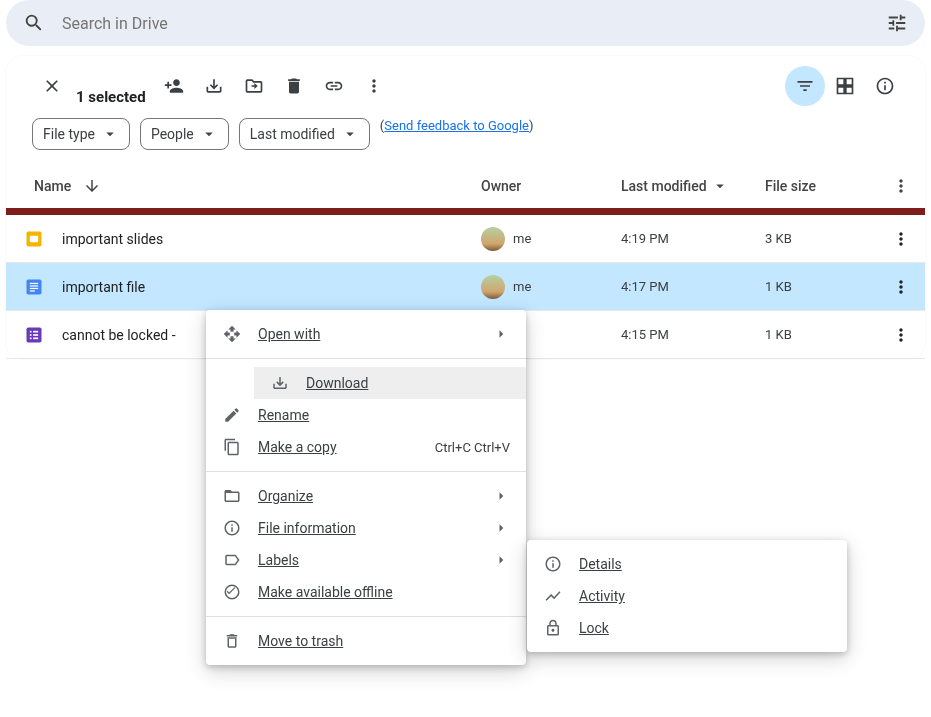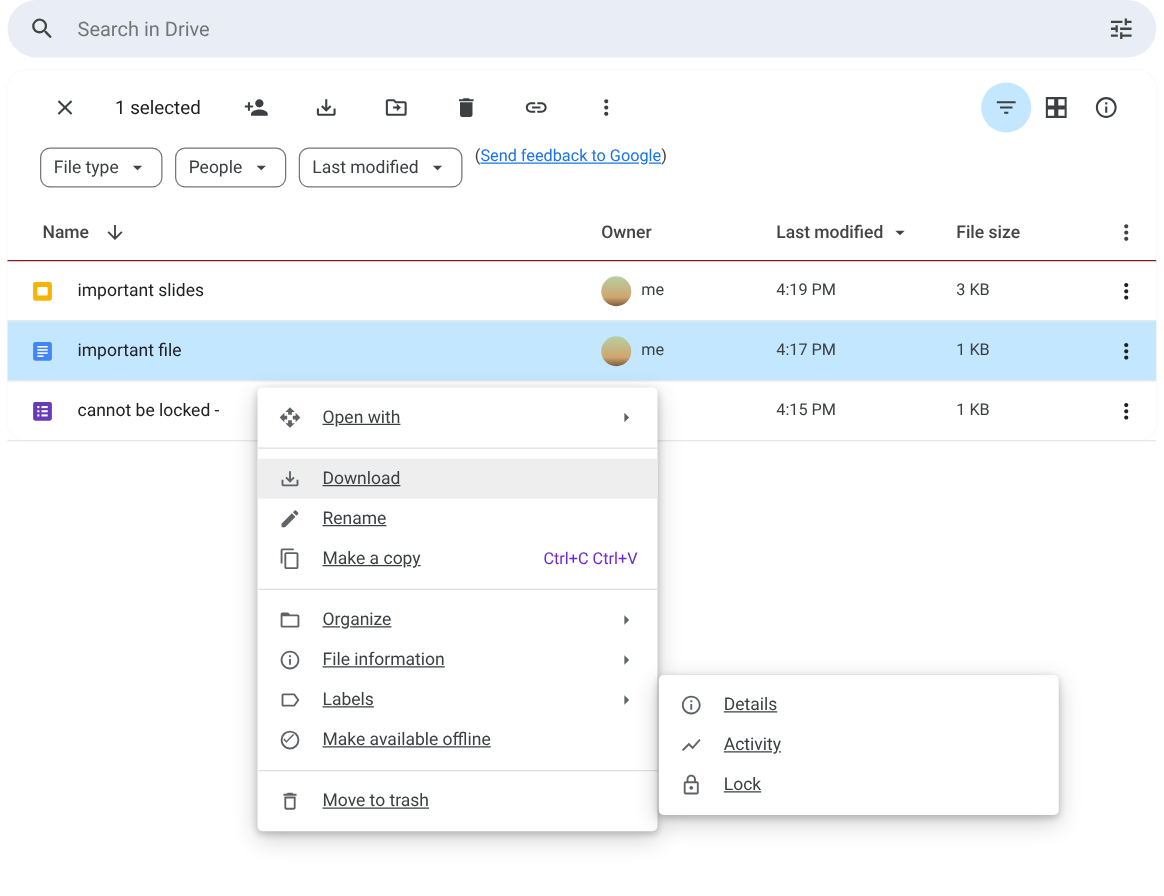--- a/index.html
+++ b/index.html
@@ -8,54 +8,54 @@
     .search-bar { margin: 0 6px 0 6px; height: 46px; background: #e9eef6; border-radius: 24px; display: flex; align-items: center; padding: 0 8px; }
     .search-bar .search-icon { width: 40px; height: 40px; display: flex; align-items: center; justify-content: center; color: #444; }
     .search-bar input { flex: 1; border: none; background: transparent; font-size: 16px; color: #5f6368; outline: none; padding: 0 8px; }
     .search-bar .tune-icon { width: 40px; height: 40px; display: flex; align-items: center; justify-content: center; color: #444; }
 
     .panel { margin: 10px 6px 6px 6px; background: #fff; border-radius: 16px; box-shadow: 0 0 0 1px rgba(0,0,0,0.02); overflow: visible; }
 
     .toolbar { display: flex; align-items: center; padding: 10px 20px 4px 26px; }
     .icon-btn { width: 40px; height: 40px; display: flex; align-items: center; justify-content: center; border-radius: 50%; color: #3c4043; background: transparent; }
     .icon-btn svg { width: 20px; height: 20px; }
-    .toolbar-left { display: flex; align-items: center; gap: 16px; }
+    .toolbar-left { display: flex; align-items: flex-end; gap: 0; font-weight: bold; }
     .selected-text { font-size: 15px; margin: 0 8px 0 4px; color: #202124; }
     .toolbar-gap { flex: 1; }
     .filter-active { background: #c2e7ff; }
     
     .chips { display: flex; align-items: flex-start; gap: 10px; padding: 8px 20px 14px 26px; }
     .chip { display: inline-flex; align-items: center; gap: 6px; border: 1px solid #747775; border-radius: 8px; padding: 6px 10px; font-size: 14px; color: #3c4043; background: #fff; }
     .chip svg { width: 18px; height: 18px; color: #444; }
     .feedback { font-size: 13px; color: #3c4043; }
     .feedback a { color: #1a73e8; text-decoration: underline; }
 
     .table-header, .row { display: grid; grid-template-columns: 56px 1fr 140px 144px 112px 48px; align-items: center; }
-    .table-header { padding: 10px 0; border-bottom: 1px solid #7f1d1d; color: #444; font-size: 14px; font-weight: 500; }
+    .table-header { padding: 10px 0; border-bottom: 7px solid #7f1d1d; color: #444; font-size: 14px; font-weight: 500; }
     .th-name { grid-column: 1 / span 2; display: flex; align-items: center; gap: 12px; padding-left: 28px; }
     .th-sort-icon { width: 18px; height: 18px; display: inline-flex; }
     .th-lastmod { display: flex; align-items: center; gap: 4px; }
 
     .rows { display: flex; flex-direction: column; }
     .row { height: 48px; border-bottom: 1px solid #e8e8e8; padding-left: 0; }
     .row.selected { background: #c2e7ff; }
     .row .file-icon { display: flex; justify-content: center; }
     .row .file-name { font-size: 14px; color: #202124; }
     .owner-cell { display: flex; align-items: center; gap: 8px; }
     .avatar { width: 24px; height: 24px; border-radius: 50%; background: linear-gradient(180deg, #b5d0a3 0%, #d0a56e 70%, #7a5c3c 100%); }
     .cell { font-size: 13px; color: #3c4043; }
     .row-actions { display: flex; justify-content: center; }
     .kebab { width: 24px; height: 24px; display: flex; align-items: center; justify-content: center; }
 
     .context-menu { position: absolute; left: 206px; top: 310px; width: 320px; background: #fff; border-radius: 4px; box-shadow: 0 2px 6px rgba(0,0,0,0.2), 0 6px 20px rgba(0,0,0,0.19); padding: 8px 0; z-index: 10; }
     .menu-item { display: flex; align-items: center; gap: 16px; padding: 0 16px; height: 32px; font-size: 14px; color: #3c4043; position: relative; }
-    .menu-item.highlight { background: #eeeeee; }
+    .menu-item.highlight { background: #eeeeee; margin-left: 48px; }
     .menu-item .micon { width: 20px; height: 20px; display: flex; align-items: center; justify-content: center; color: #5f6368; }
     .menu-item .label { flex: 1; text-decoration: underline; }
-    .menu-item .shortcut { color: #6d28d9; font-size: 13px; }
+    .menu-item .shortcut { color: #404040; font-size: 13px; }
     .menu-item .chevron { width: 18px; height: 18px; color: #5f6368; }
     .menu-divider { height: 1px; background: #e0e0e0; margin: 8px 0; }
 
     .submenu { position: absolute; left: 527px; top: 540px; width: 320px; background: #fff; border-radius: 4px; box-shadow: 0 2px 6px rgba(0,0,0,0.2), 0 6px 20px rgba(0,0,0,0.19); padding: 8px 0; z-index: 11; }
 
     svg { fill: currentColor; }
   </style>
 </head>
 <body>
 

